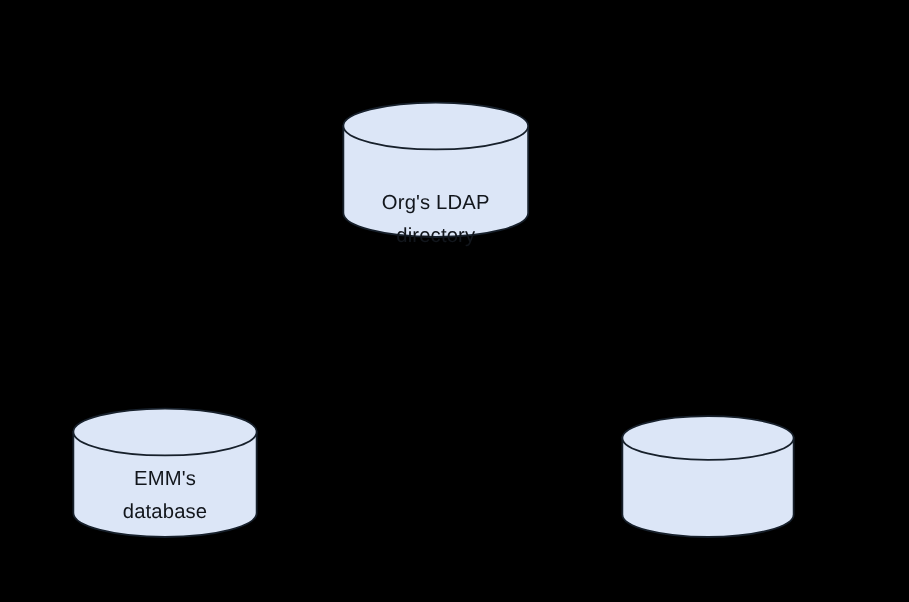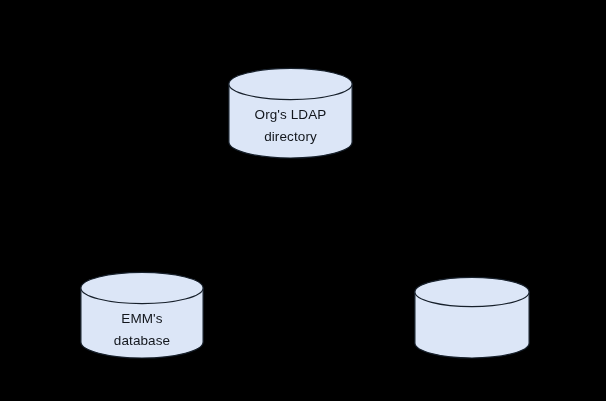--- a/index.html
+++ b/index.html
@@ -44,25 +44,25 @@
 
 <div id="canvas">
 
   <div class="node" style="left:228px; top:68px; width:125px; height:90px;">
     <span>
       <svg width="125" height="90" viewBox="0 0 125 90" aria-hidden="true">
         <path d="M0.9,16 L0.9,74 A61.6,16 0 0 0 124.1,74 L124.1,16 Z" fill="#dce6f7" stroke="#17202b" stroke-width="1.2"></path>
         <ellipse cx="62.5" cy="16" rx="61.6" ry="15.6" fill="#dce6f7" stroke="#17202b" stroke-width="1.2"></ellipse>
       </svg>
     </span>
-    <div class="node-label" style="top:36px;">Org's LDAP
+    <div class="node-label" style="top:56px;">Org's LDAP
 directory</div>
   </div>
 
-  <div class="node" style="left:48px; top:272px; width:124px; height:86px;margin-left:32px;">
+  <div class="node" style="left:48px; top:272px; width:124px; height:86px;">
     <span>
       <svg width="124" height="86" viewBox="0 0 124 86" aria-hidden="true">
         <path d="M0.9,16 L0.9,70 A61.1,16 0 0 0 123.1,70 L123.1,16 Z" fill="#dce6f7" stroke="#17202b" stroke-width="1.2"></path>
         <ellipse cx="62" cy="16" rx="61.1" ry="15.6" fill="#dce6f7" stroke="#17202b" stroke-width="1.2"></ellipse>
       </svg>
     </span>
     <div class="node-label" style="top:36px;">EMM's
 database</div>
   </div>
 

